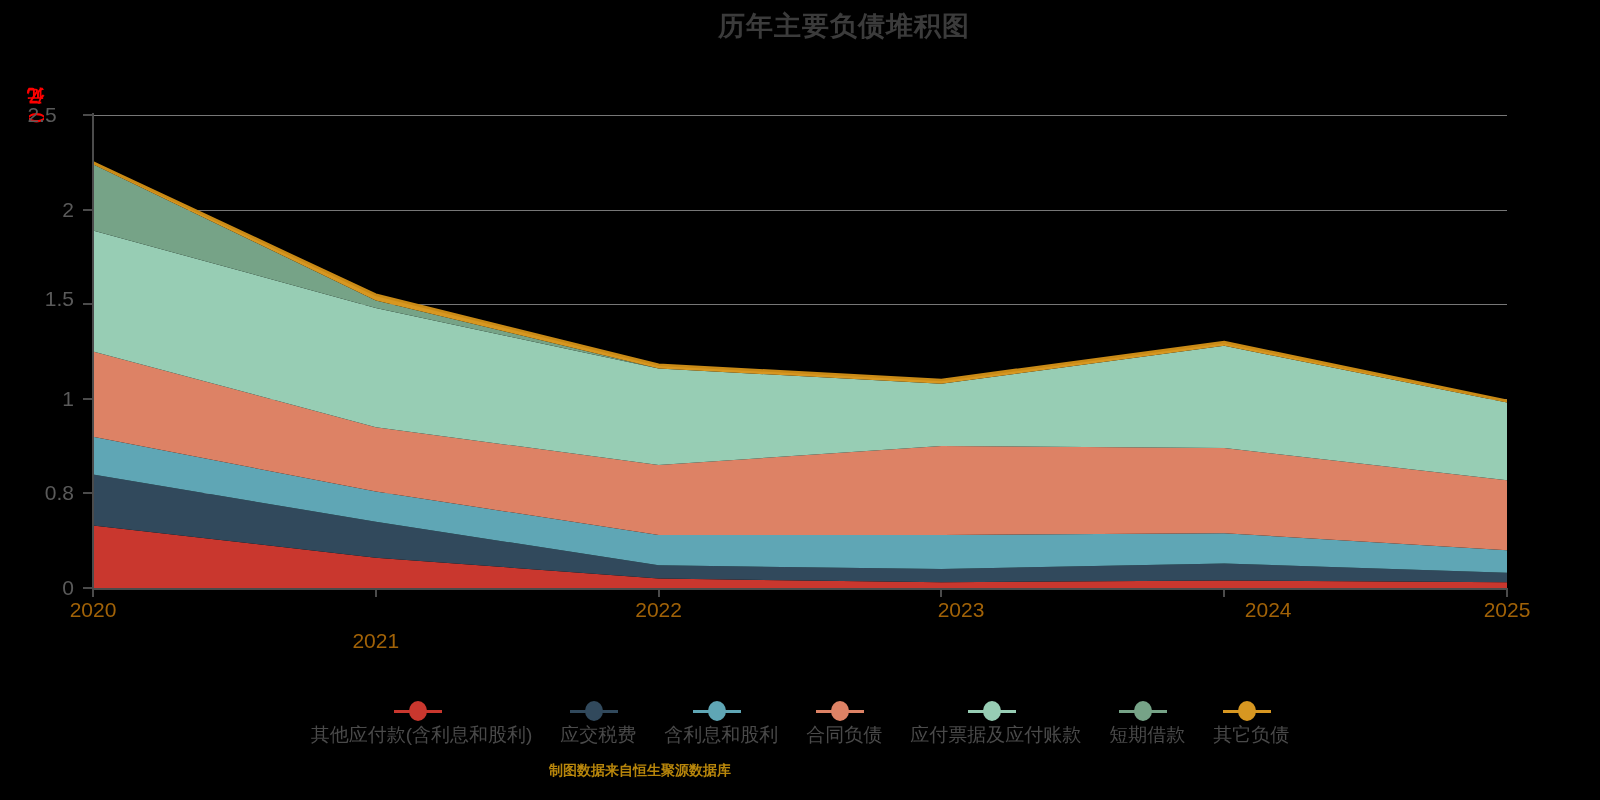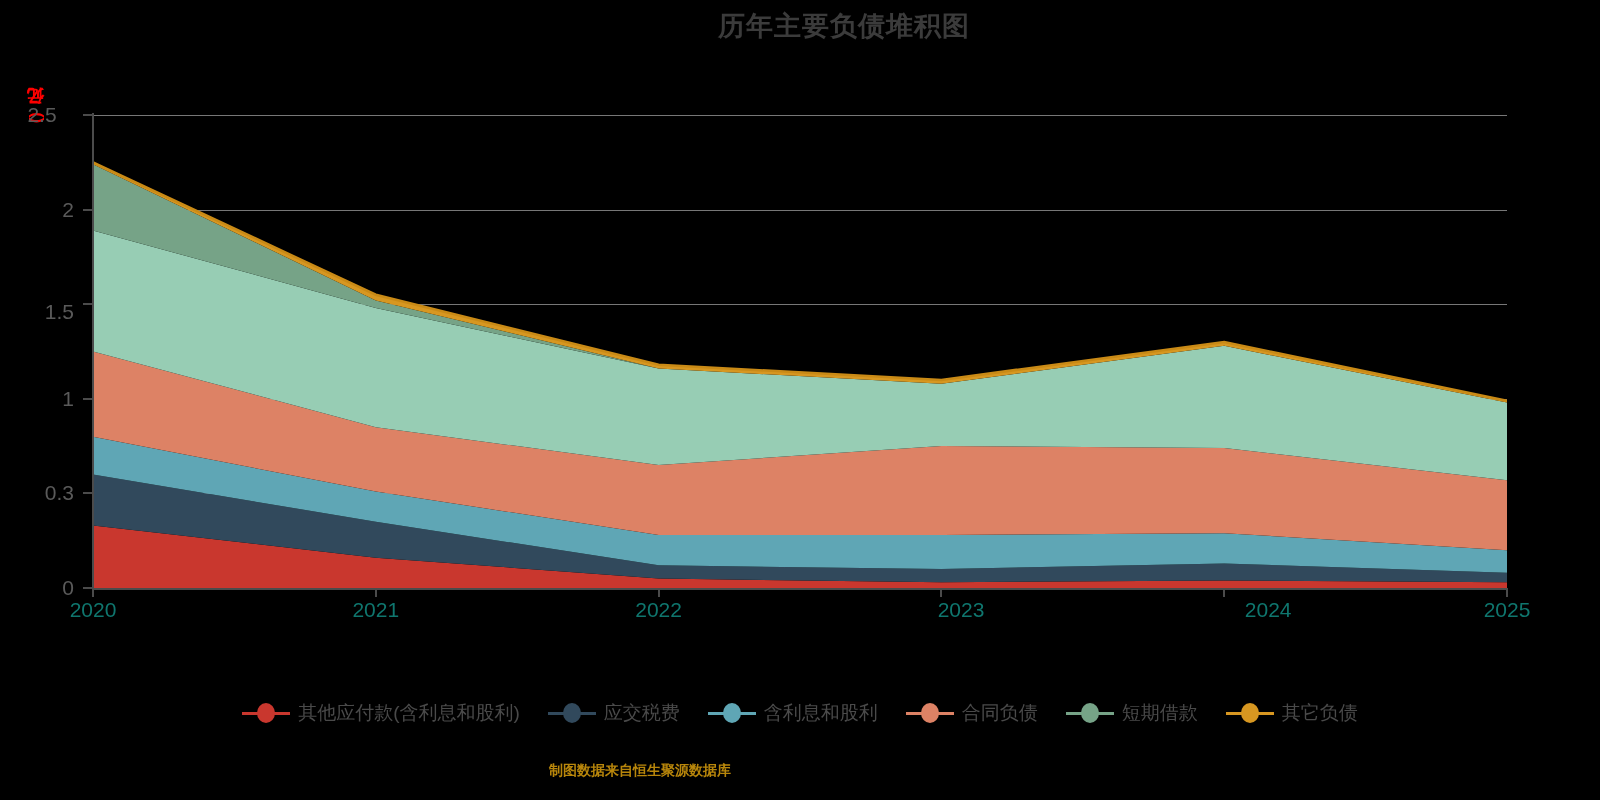--- a/index.html
+++ b/index.html
@@ -20,32 +20,32 @@
 
   #areasvg{position:absolute;inset:0;width:100%;height:100%;display:block;}
 
   
   #yaxis-line{position:absolute;left:92px;top:113px;width:2px;height:477px;background:#4b4b4b;}
   #xaxis-line{position:absolute;left:92px;top:588px;width:1416px;height:2px;background:#4b4b4b;}
 
   .ytick-label{position:absolute;right:0;color:#5a5a5a;font-size:21px;text-align:right;
                 width:64px;transform:translateY(-50%);}
   .ytick-mark{position:absolute;width:9px;height:2px;background:#4b4b4b;left:83px;transform:translateY(-50%);}
-  .xtick-label{position:absolute;top:598px;color:#0f766e;font-size:21px;transform:translateX(-50%);}
+  .xtick-label{position:absolute;top:598px;color:#a16207;font-size:21px;transform:translateX(-50%);}
   .xtick-mark{position:absolute;top:588px;width:2px;height:9px;background:#4b4b4b;}
 
   #yaxis-unit{
     position:absolute;left:24px;top:112px;color:#ff0000;font-size:17px;font-weight:bold;
     writing-mode:vertical-rl;transform:rotate(180deg);letter-spacing:0px;white-space:nowrap;
   }
 
   
   #legend{position:absolute;left:0;top:700px;width:1600px;display:flex;
           justify-content:center;align-items:center;gap:0px;flex-wrap:nowrap;}
-  .legend-item{display:flex;align-items:center;margin:0 14px;white-space:nowrap;}
+  .legend-item{display:flex;align-items:center;margin:0 14px;white-space:nowrap;flex-direction:column;}
   .legend-swatch{position:relative;width:48px;height:22px;margin-right:8px;flex:0 0 auto;}
   .legend-swatch .ln{position:absolute;left:0;top:10px;width:48px;height:2.5px;}
   .legend-swatch .dot{position:absolute;left:15px;top:1px;width:18px;height:20px;border-radius:50%;}
   .legend-label{color:#4a4a4a;font-size:19px;}
 
   #footer-note{
     position:absolute;left:0;top:762px;width:1280px;text-align:center;
     color:#b8860b;font-size:14px;font-weight:bold;
   }
 </style>
@@ -53,23 +53,23 @@
 <body>
 
 <div id="stage">
 
   <div id="chart-title">历年主要负债堆积图</div>
 
   <div id="yaxis-unit">(亿元)</div>
 
   <div id="ytick-labels">
       <div class="ytick-label" style="top: 588px; left: 10px; width: 64px;">0</div>
-      <div class="ytick-label" style="top: 493.4px; left: 10px; width: 64px;">0.3</div>
+      <div class="ytick-label" style="top: 493.4px; left: 10px; width: 64px;">0.8</div>
       <div class="ytick-label" style="top: 398.8px; left: 10px; width: 64px;">1</div>
-      <div class="ytick-label" style="top: 312px; left: 10px; width: 64px;">1.5</div>
+      <div class="ytick-label" style="top: 299px; left: 10px; width: 64px;">1.5</div>
       <div class="ytick-label" style="top: 209.6px; left: 10px; width: 64px;">2</div>
       <div class="ytick-label" style="top: 115px; left: 10px; width: 64px; text-align: center;">2.5</div>
     </div>
   <div id="ytick-marks">
       <div class="ytick-mark" style="top: 588px;"></div>
       <div class="ytick-mark" style="top: 493.4px;"></div>
       <div class="ytick-mark" style="top: 398.8px;"></div>
       <div class="ytick-mark" style="top: 304.2px;"></div>
       <div class="ytick-mark" style="top: 209.6px;"></div>
       <div class="ytick-mark" style="top: 115px;"></div>
@@ -94,21 +94,21 @@
         <path d="M0.00,47.30 L282.80,179.74 L565.60,249.74 L848.40,264.88 L1131.20,227.04 L1414.00,285.69 L1414.00,287.58 L1131.20,230.82 L848.40,268.66 L565.60,253.53 L282.80,185.42 L0.00,49.19 Z" fill="#d79721" stroke="none"></path>
         <path d="M0.00,47.30 L282.80,179.74 L565.60,249.74 L848.40,264.88 L1131.20,227.04 L1414.00,285.69 " fill="none" stroke="#c98a16" stroke-width="2.5"></path>
       </svg>
   </div>
 
   <div id="yaxis-line"></div>
   <div id="xaxis-line"></div>
 
   <div id="xtick-labels">
       <div class="xtick-label" style="left: 93px;">2020</div>
-      <div class="xtick-label" style="left: 375.8px;">2021</div>
+      <div class="xtick-label" style="left: 375.8px; margin-top: 31px;">2021</div>
       <div class="xtick-label" style="left: 658.6px;">2022</div>
       <div class="xtick-label" style="left: 961px;">2023</div>
       <div class="xtick-label" style="left: 1224.2px; margin-left: 44px;">2024</div>
       <div class="xtick-label" style="left: 1507px;">2025</div>
     </div>
   <div id="xtick-marks">
       <div class="xtick-mark" style="left: 92px;"></div>
       <div class="xtick-mark" style="left: 374.8px;"></div>
       <div class="xtick-mark" style="left: 657.6px;"></div>
       <div class="xtick-mark" style="left: 940.4px;"></div>
@@ -140,20 +140,27 @@
       </div>
       <div class="legend-item">
         <span class="legend-swatch">
           <span class="ln" style="background: rgb(221, 130, 101);"></span>
           <span class="dot" style="background: rgb(221, 130, 101);"></span>
         </span>
         <span class="legend-label">合同负债</span>
       </div>
       <div class="legend-item">
         <span class="legend-swatch">
+          <span class="ln" style="background: rgb(151, 205, 180);"></span>
+          <span class="dot" style="background: rgb(151, 205, 180);"></span>
+        </span>
+        <span class="legend-label">应付票据及应付账款</span>
+      </div>
+      <div class="legend-item">
+        <span class="legend-swatch">
           <span class="ln" style="background: rgb(118, 163, 135);"></span>
           <span class="dot" style="background: rgb(118, 163, 135);"></span>
         </span>
         <span class="legend-label">短期借款</span>
       </div>
       <div class="legend-item">
         <span class="legend-swatch">
           <span class="ln" style="background: rgb(215, 151, 33);"></span>
           <span class="dot" style="background: rgb(215, 151, 33);"></span>
         </span>

